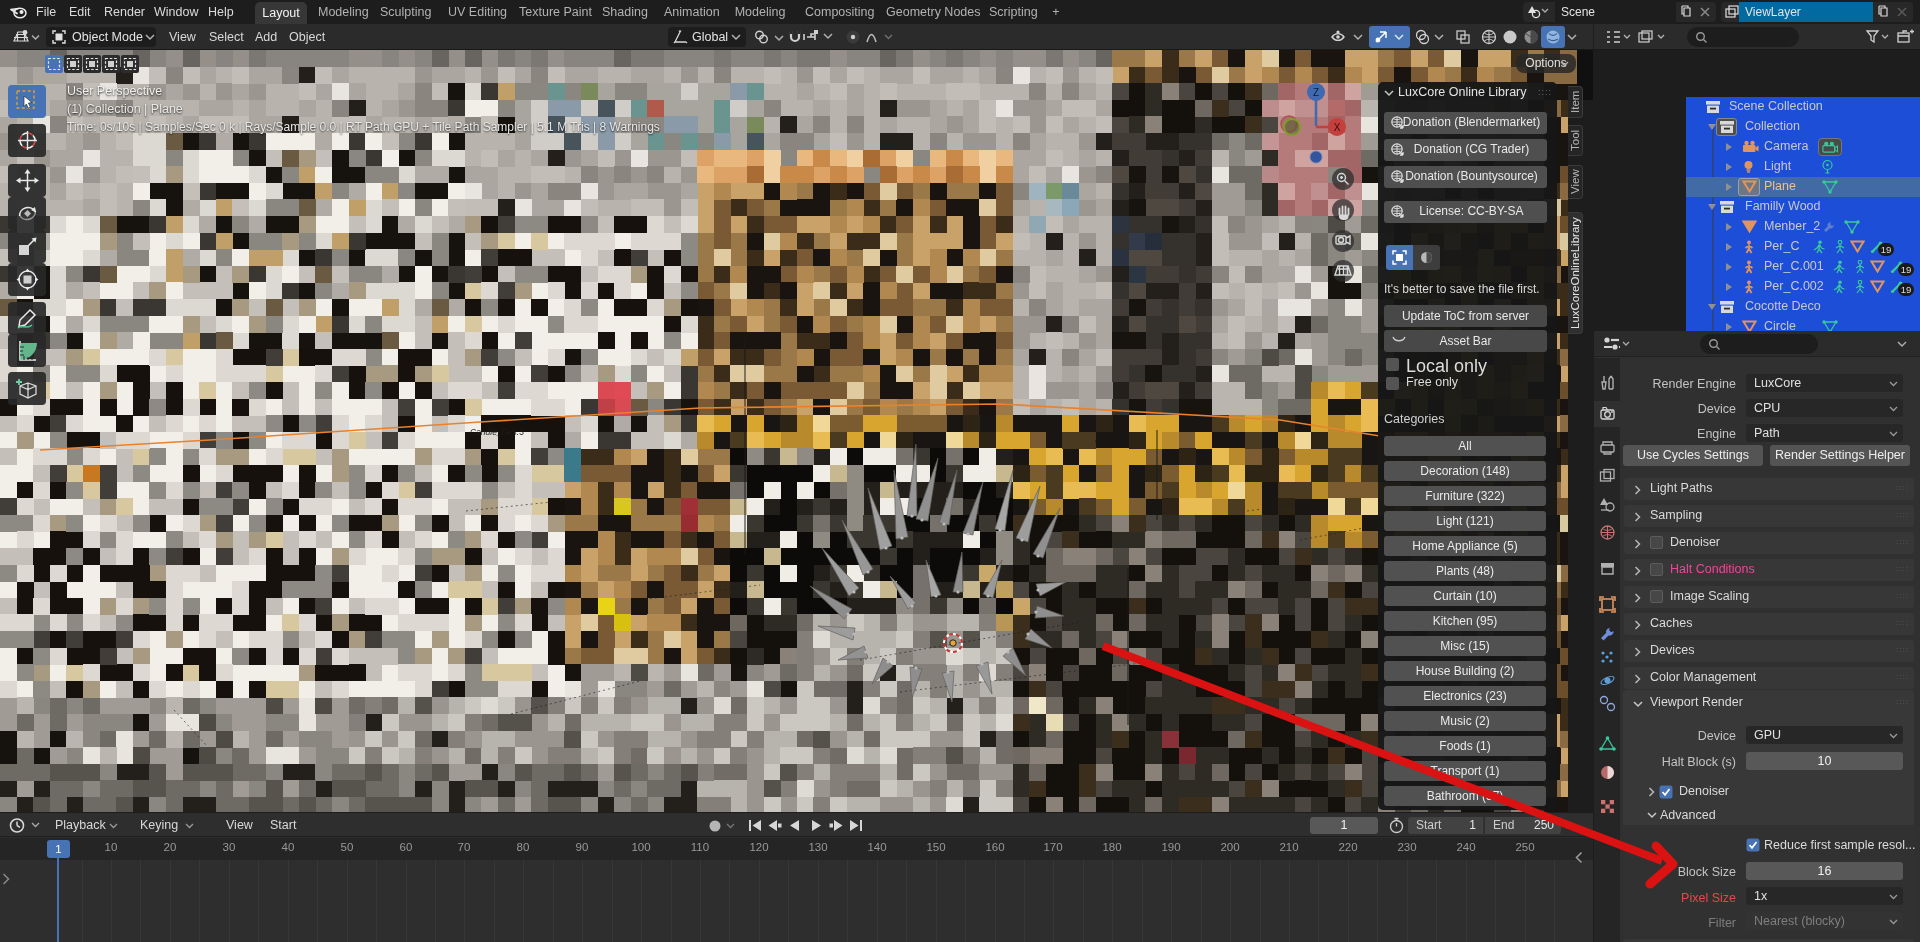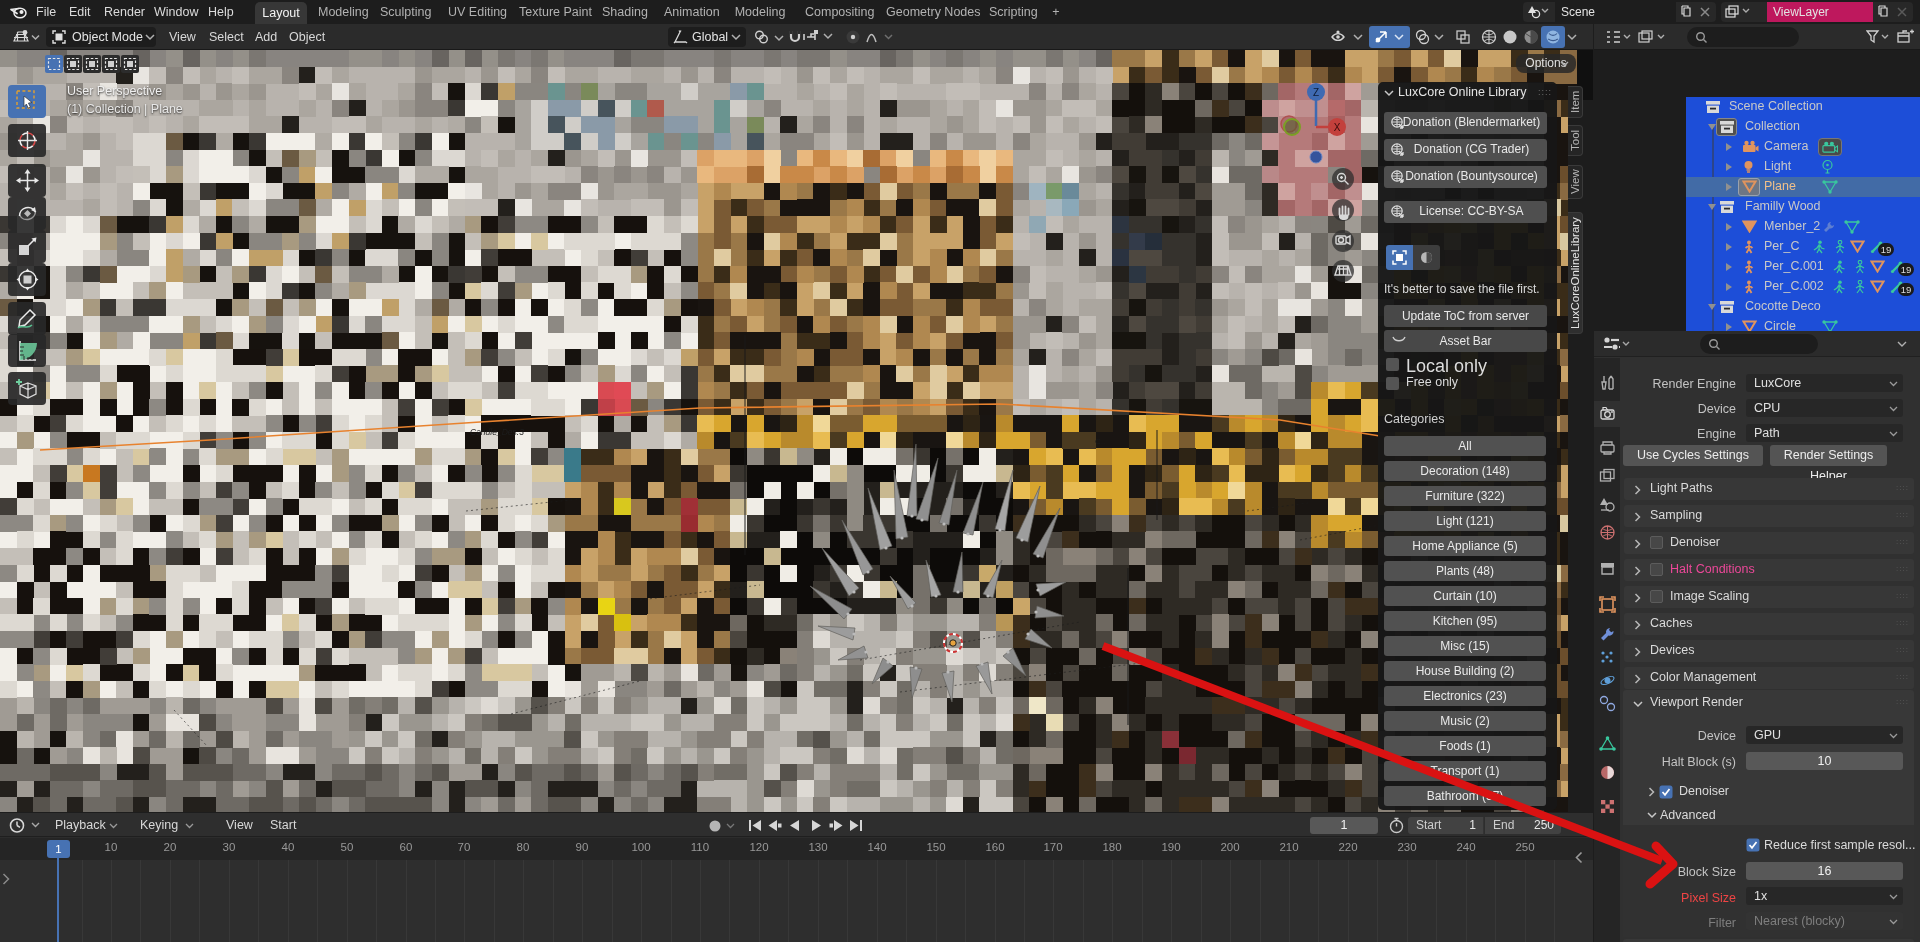--- a/index.html
+++ b/index.html
@@ -89,21 +89,21 @@
           <path d="M2 2l8 8M10 2l-8 8" stroke="#8a8a8a" stroke-width="1.5"></path>
         </svg>
   </div>
 
   <div class="pill" style="left:1721px;top:2px;width:192px;height:20px;background:#282828">
     <svg class="ic" style="left:4px;top:3px" width="26" height="14" viewBox="0 0 26 14">
       <rect x="1" y="4" width="9" height="8" fill="none" stroke="#e0e0e0" stroke-width="1.2"></rect>
       <rect x="4" y="1" width="9" height="8" fill="none" stroke="#e0e0e0" stroke-width="1.2"></rect>
       <path d="M18 4l3 3 3-3" stroke="#ababab" stroke-width="1.4" fill="none"></path>
     </svg>
-    <div style="position:absolute;left:46px;top:0;right:40px;height:20px;line-height:20px;background:#be185d;padding-left:6px">ViewLayer</div>
+    <div style="position:absolute;left:18px;top:0;right:40px;height:20px;line-height:20px;background:#0369a1;padding-left:6px">ViewLayer</div>
     <svg class="ic" style="left:156px;top:3px" width="14" height="14" viewBox="0 0 14 14">
           <path d="M4 3h6v8H4z M2 1h6v2M2 1v8h2" fill="none" stroke="#d8d8d8" stroke-width="1.2"></path>
         </svg>
     <svg class="ic" style="left:175px;top:4px" width="12" height="12" viewBox="0 0 12 12">
           <path d="M2 2l8 8M10 2l-8 8" stroke="#5a5a5a" stroke-width="1.5"></path>
         </svg>
   </div>
 </div>
 
 <div id="vph">
@@ -440,20 +440,21 @@
         <rect x="1.5" y="1.5" width="11" height="11" fill="none" stroke="#e8e8e8" stroke-width="1.2" stroke-dasharray="2.5 1.8"></rect>
         <rect x="4" y="4" width="6" height="6" fill="#cfcfcf"></rect>
       </svg>
 <div class="abs" style="left:121px;top:5px;width:18px;height:18px;background:#2c2c2c;border-radius:2px"></div>
 <svg class="ic" style="left:123px;top:7px" width="14" height="14" viewBox="0 0 14 14">
         <rect x="1.5" y="1.5" width="11" height="11" fill="none" stroke="#e8e8e8" stroke-width="1.2" stroke-dasharray="2.5 1.8"></rect>
         <rect x="4" y="4" width="6" height="6" fill="#cfcfcf"></rect>
       </svg>
 <div class="ovtext" style="left:67px;top:34px;color:#f0f0f0">User Perspective</div>
 <div class="ovtext" style="left:67px;top:52px">(1) Collection | Plane</div>
+<div class="ovtext" style="left:67px;top:70px;font-size:12px">Time: 0s/10s | Samples/Sec 0 k | Rays/Sample 0.0 | RT Path GPU + Tile Path Sampler | 5.1 M Tris | 8 Warnings</div>
 <div class="abs" style="left:8px;top:35px;width:38px;height:33px;background:#4772b3;border-radius:4px"></div>
 <svg class="ic" style="left:16px;top:40px" width="22" height="23" viewBox="0 0 22 23">
         <rect x="1" y="1" width="17" height="17" fill="none" stroke="#e2a030" stroke-width="1.4" stroke-dasharray="3 2.4"></rect>
         <path d="M8 6l8 6.5-3.6.6 2 4-2.2 1-1.8-4L8 16.5z" fill="#fff" stroke="#333" stroke-width="0.7"></path>
       </svg>
 <div class="abs" style="left:8px;top:74px;width:38px;height:33px;background:rgba(40,40,40,0.92);border-radius:4px"></div>
 <svg class="ic" style="left:16px;top:79px" width="23" height="23" viewBox="0 0 23 23">
         <circle cx="11.5" cy="11.5" r="7.5" fill="none" stroke="#d84848" stroke-width="1.6" stroke-dasharray="5.9 5.9"></circle>
         <circle cx="11.5" cy="11.5" r="7.5" fill="none" stroke="#f0f0f0" stroke-width="1.6" stroke-dasharray="5.9 5.9" stroke-dashoffset="5.9"></circle>
         <path d="M11.5 2v19M2 11.5h19" stroke="#e8e8e8" stroke-width="1.4"></path>
@@ -1064,21 +1065,21 @@
         <path d="M1 1l3.5 3.5L8 1" stroke="#9a9a9a" stroke-width="1.3" fill="none"></path>
       </svg>
 <div class="lbl" style="left:22px;top:96px;width:120px;color:#c3c3c3">Engine</div>
 <div class="dd" style="left:152px;top:93px;width:157px;height:18px;background:#272727">
         <span style="position:absolute;left:8px;top:0;line-height:18px;color:#e0e0e0">Path</span>
       </div>
       <svg class="ic" style="left:295px;top:100px" width="9" height="6" viewBox="0 0 9 6">
         <path d="M1 1l3.5 3.5L8 1" stroke="#9a9a9a" stroke-width="1.3" fill="none"></path>
       </svg>
 <div class="btn" style="left:29px;top:114px;width:140px;height:21px;line-height:21px">Use Cycles Settings</div>
-<div class="btn" style="left:176px;top:114px;width:117px;height:21px;line-height:21px">Render Settings Helper</div>
+<div class="btn" style="left:176px;top:114px;width:140px;height:21px;line-height:21px">Render Settings Helper</div>
 <div class="pphead" style="top:147px"></div>
 <svg class="ic" style="left:40px;top:154px" width="7" height="10" viewBox="0 0 7 10">
         <path d="M1.5 1l4 4-4 4" stroke="#b8b8b8" stroke-width="1.5" fill="none"></path>
       </svg>
 <div class="abs" style="left:56px;top:150px;font-size:12.5px;color:#dadada">Light Paths</div>
 <div class="abs" style="left:302px;top:152px;color:#5e5e5e;font-size:8px;letter-spacing:1px">::::</div>
 <div class="pphead" style="top:174px"></div>
 <svg class="ic" style="left:40px;top:181px" width="7" height="10" viewBox="0 0 7 10">
         <path d="M1.5 1l4 4-4 4" stroke="#b8b8b8" stroke-width="1.5" fill="none"></path>
       </svg>

